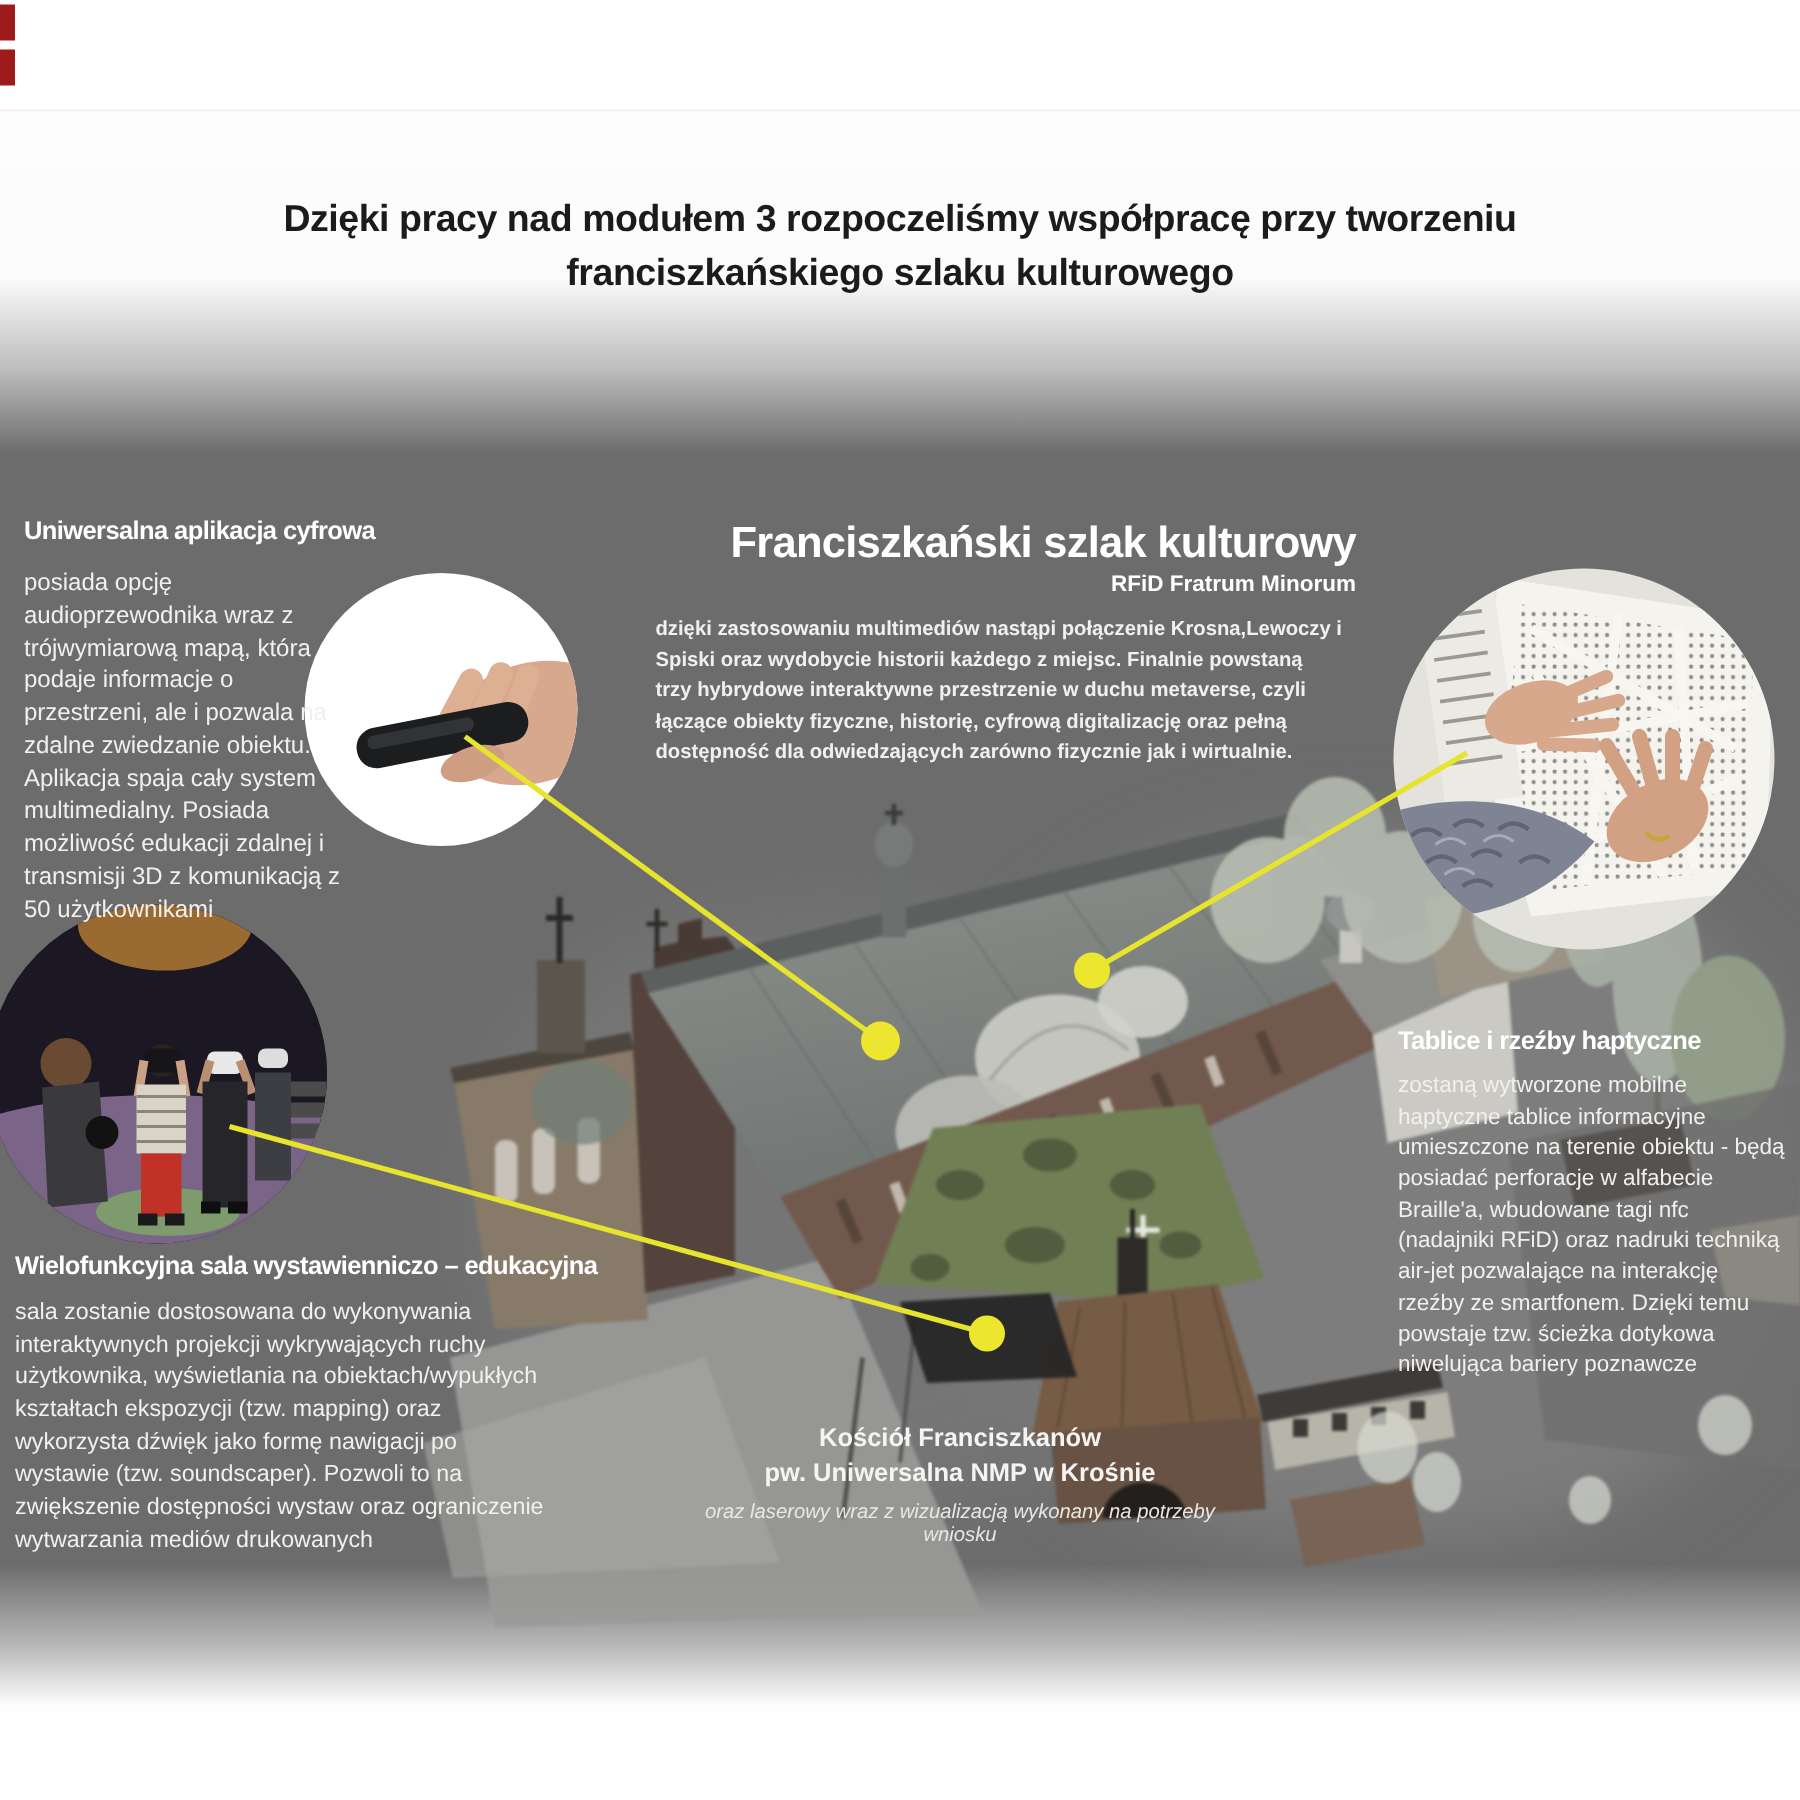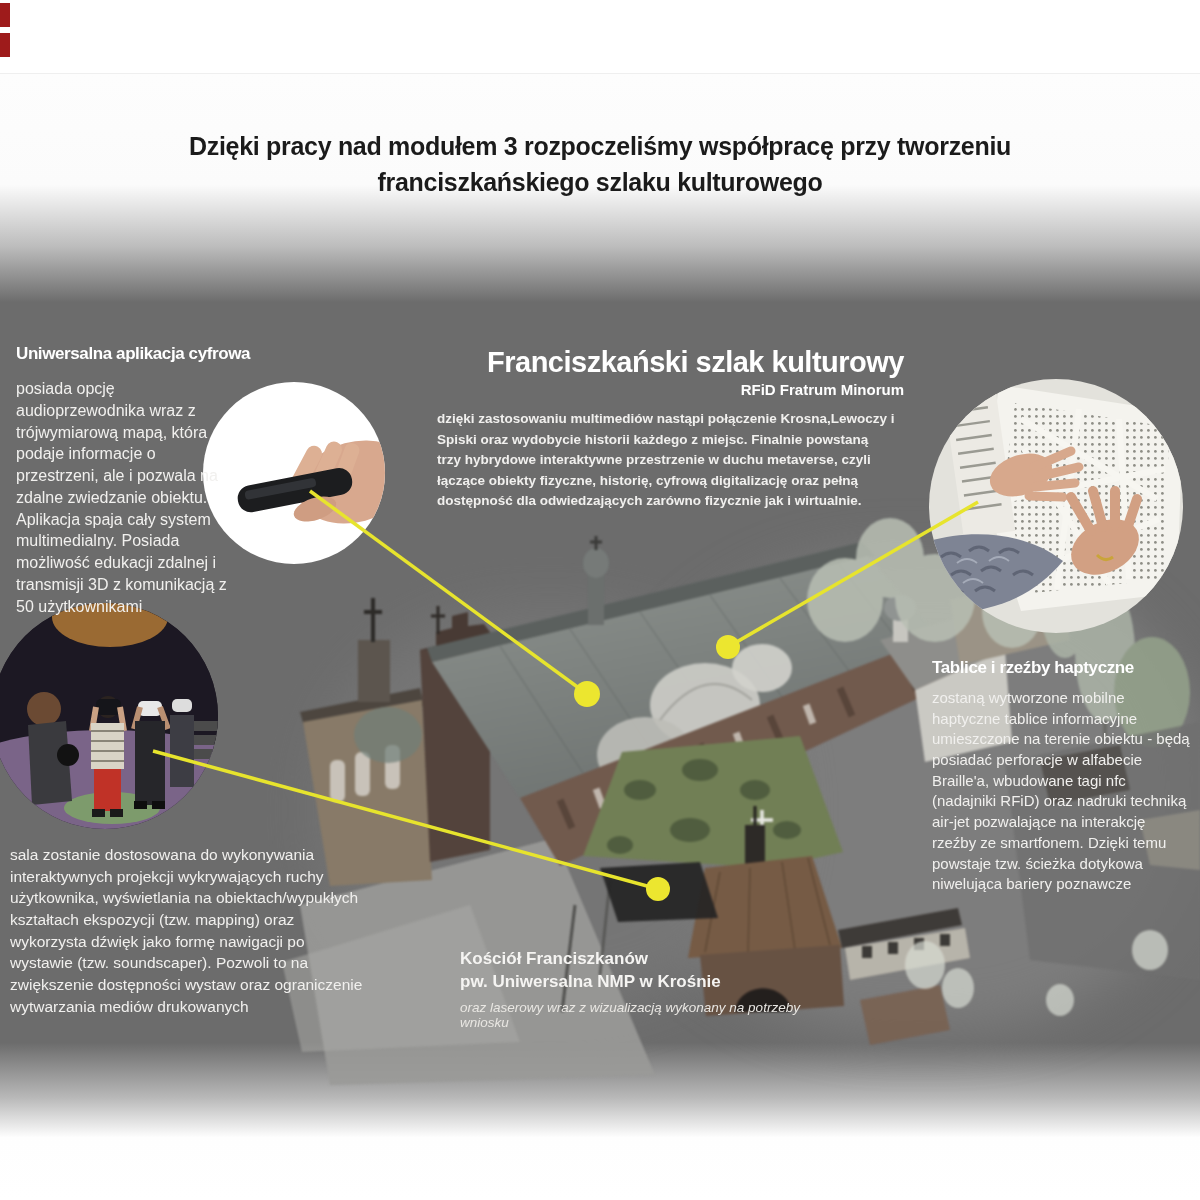--- a/index.html
+++ b/index.html
@@ -25,25 +25,25 @@
   .conn{position:absolute;left:0;top:0;z-index:4;pointer-events:none;}
   .txt{position:absolute;z-index:5;color:#f1f0ee;}
   .txt h3{margin:0;color:#ffffff;font-size:17px;letter-spacing:-0.4px;white-space:nowrap;}
   .body-p{font-size:15.5px;line-height:1.38;}
   .col-app{left:16px;top:344px;width:236px;}
   .col-app .body-p{margin-top:14px;font-size:16px;line-height:1.36;width:226px;}
   .center-title{left:404px;top:346px;width:500px;text-align:right;}
   .center-title .big{color:#fff;font-weight:bold;font-size:29px;letter-spacing:-0.5px;white-space:nowrap;}
   .center-title .sub{color:#fff;font-weight:bold;font-size:15px;margin-top:2px;}
   .center-para{left:437px;top:409px;width:458px;font-size:13.5px;line-height:1.52;font-weight:bold;}
-  .col-haptic{left:932px;top:658px;width:262px;}
+  .col-haptic{left:932px;top:684px;width:262px;}
   .col-haptic .body-p{margin-top:10px;font-size:15px;width:260px;}
   .col-hall{left:10px;top:834px;width:368px;}
   .col-hall .body-p{margin-top:10px;font-size:15.5px;line-height:1.4;width:360px;}
-  .caption{left:460px;top:948px;width:360px;text-align:left;}
+  .caption{left:460px;top:948px;width:360px;text-align:center;}
   .caption .c-bold{font-weight:bold;font-size:17px;line-height:1.35;color:#f5f4f2;}
   .caption .c-note{font-style:italic;font-size:13.5px;margin-top:6px;color:#e9e7e3;}
 </style>
 </head>
 <body>
 
 <div class="canvas">
 
   <div class="topline"></div>
   <div class="edge-mark" style="top:3px;"></div>
@@ -361,20 +361,21 @@
     <div class="sub">RFiD Fratrum Minorum</div>
   </div>
   <div class="txt center-para">dzięki zastosowaniu multimediów nastąpi połączenie Krosna,Lewoczy i Spiski oraz wydobycie historii każdego z miejsc. Finalnie powstaną trzy hybrydowe interaktywne przestrzenie w duchu metaverse, czyli łączące obiekty fizyczne, historię, cyfrową digitalizację oraz pełną dostępność dla odwiedzających zarówno fizycznie jak i wirtualnie.</div>
 
   <div class="txt col-haptic">
     <h3>Tablice i rzeźby haptyczne</h3>
     <div class="body-p">zostaną wytworzone mobilne haptyczne tablice informacyjne umieszczone na terenie obiektu - będą posiadać perforacje w alfabecie Braille'a, wbudowane tagi nfc (nadajniki RFiD) oraz nadruki techniką air-jet pozwalające na interakcję rzeźby ze smartfonem. Dzięki temu powstaje tzw. ścieżka dotykowa niwelująca bariery poznawcze</div>
   </div>
 
   <div class="txt col-hall">
+    <h3>Wielofunkcyjna sala wystawienniczo – edukacyjna</h3>
     <div class="body-p">sala zostanie dostosowana do wykonywania interaktywnych projekcji wykrywających ruchy użytkownika, wyświetlania na obiektach/wypukłych kształtach ekspozycji (tzw. mapping) oraz wykorzysta dźwięk jako formę nawigacji po wystawie (tzw. soundscaper). Pozwoli to na zwiększenie dostępności wystaw oraz ograniczenie wytwarzania mediów drukowanych</div>
   </div>
 
   <div class="txt caption">
     <div class="c-bold">Kościół Franciszkanów</div>
     <div class="c-bold">pw. Uniwersalna NMP w Krośnie</div>
     <div class="c-note">oraz laserowy wraz z wizualizacją wykonany na potrzeby wniosku</div>
   </div>
 
 </div>

